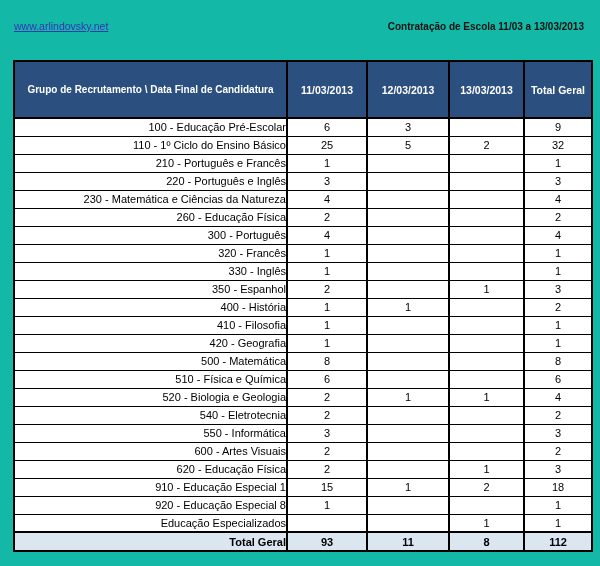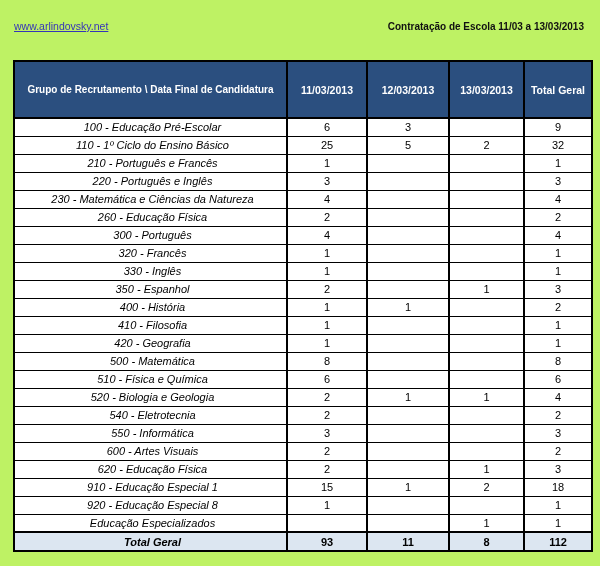--- a/index.html
+++ b/index.html
@@ -9,21 +9,21 @@
     --border: #000000;
     --link: #3535B8;
   }
   * { box-sizing: border-box; margin: 0; padding: 0; }
   html, body { background: #ffffff; }
   body { font-family: "Liberation Sans", sans-serif; }
   .page {
     position: relative;
     width: 600px;
     height: 566px;
-    background: #bef264;
+    background: #14b8a6;
     overflow: hidden;
     padding-left: 10px;
   }
   .top-bar {
     position: absolute;
     left: 14px;
     right: 16px;
     top: 20px;
     display: flex;
     justify-content: space-between;
@@ -67,21 +67,21 @@
     vertical-align: middle;
     border-bottom-width: 2px;
   }
   table.report thead th.col-label { font-size: 10px; }
   table.report thead th.col-date, table.report thead th.col-total { font-size: 10.5px; }
   table.report tbody td {
     height: 18px;
     background: #ffffff;
     vertical-align: middle;
   }
-  td.label-cell { text-align: center; padding-left: 4px; font-style: italic; }
+  td.label-cell { text-align: right; padding-left: 4px; }
   td.num-cell { text-align: center; }
   tr.total-row td {
     background: var(--total-bg, #DCE6F1);
     font-weight: bold;
     height: 19px;
     border-top-width: 2px;
   }
   .c0 { width: 273px; }
   .c1 { width: 80px; }
   .c2 { width: 82px; }

